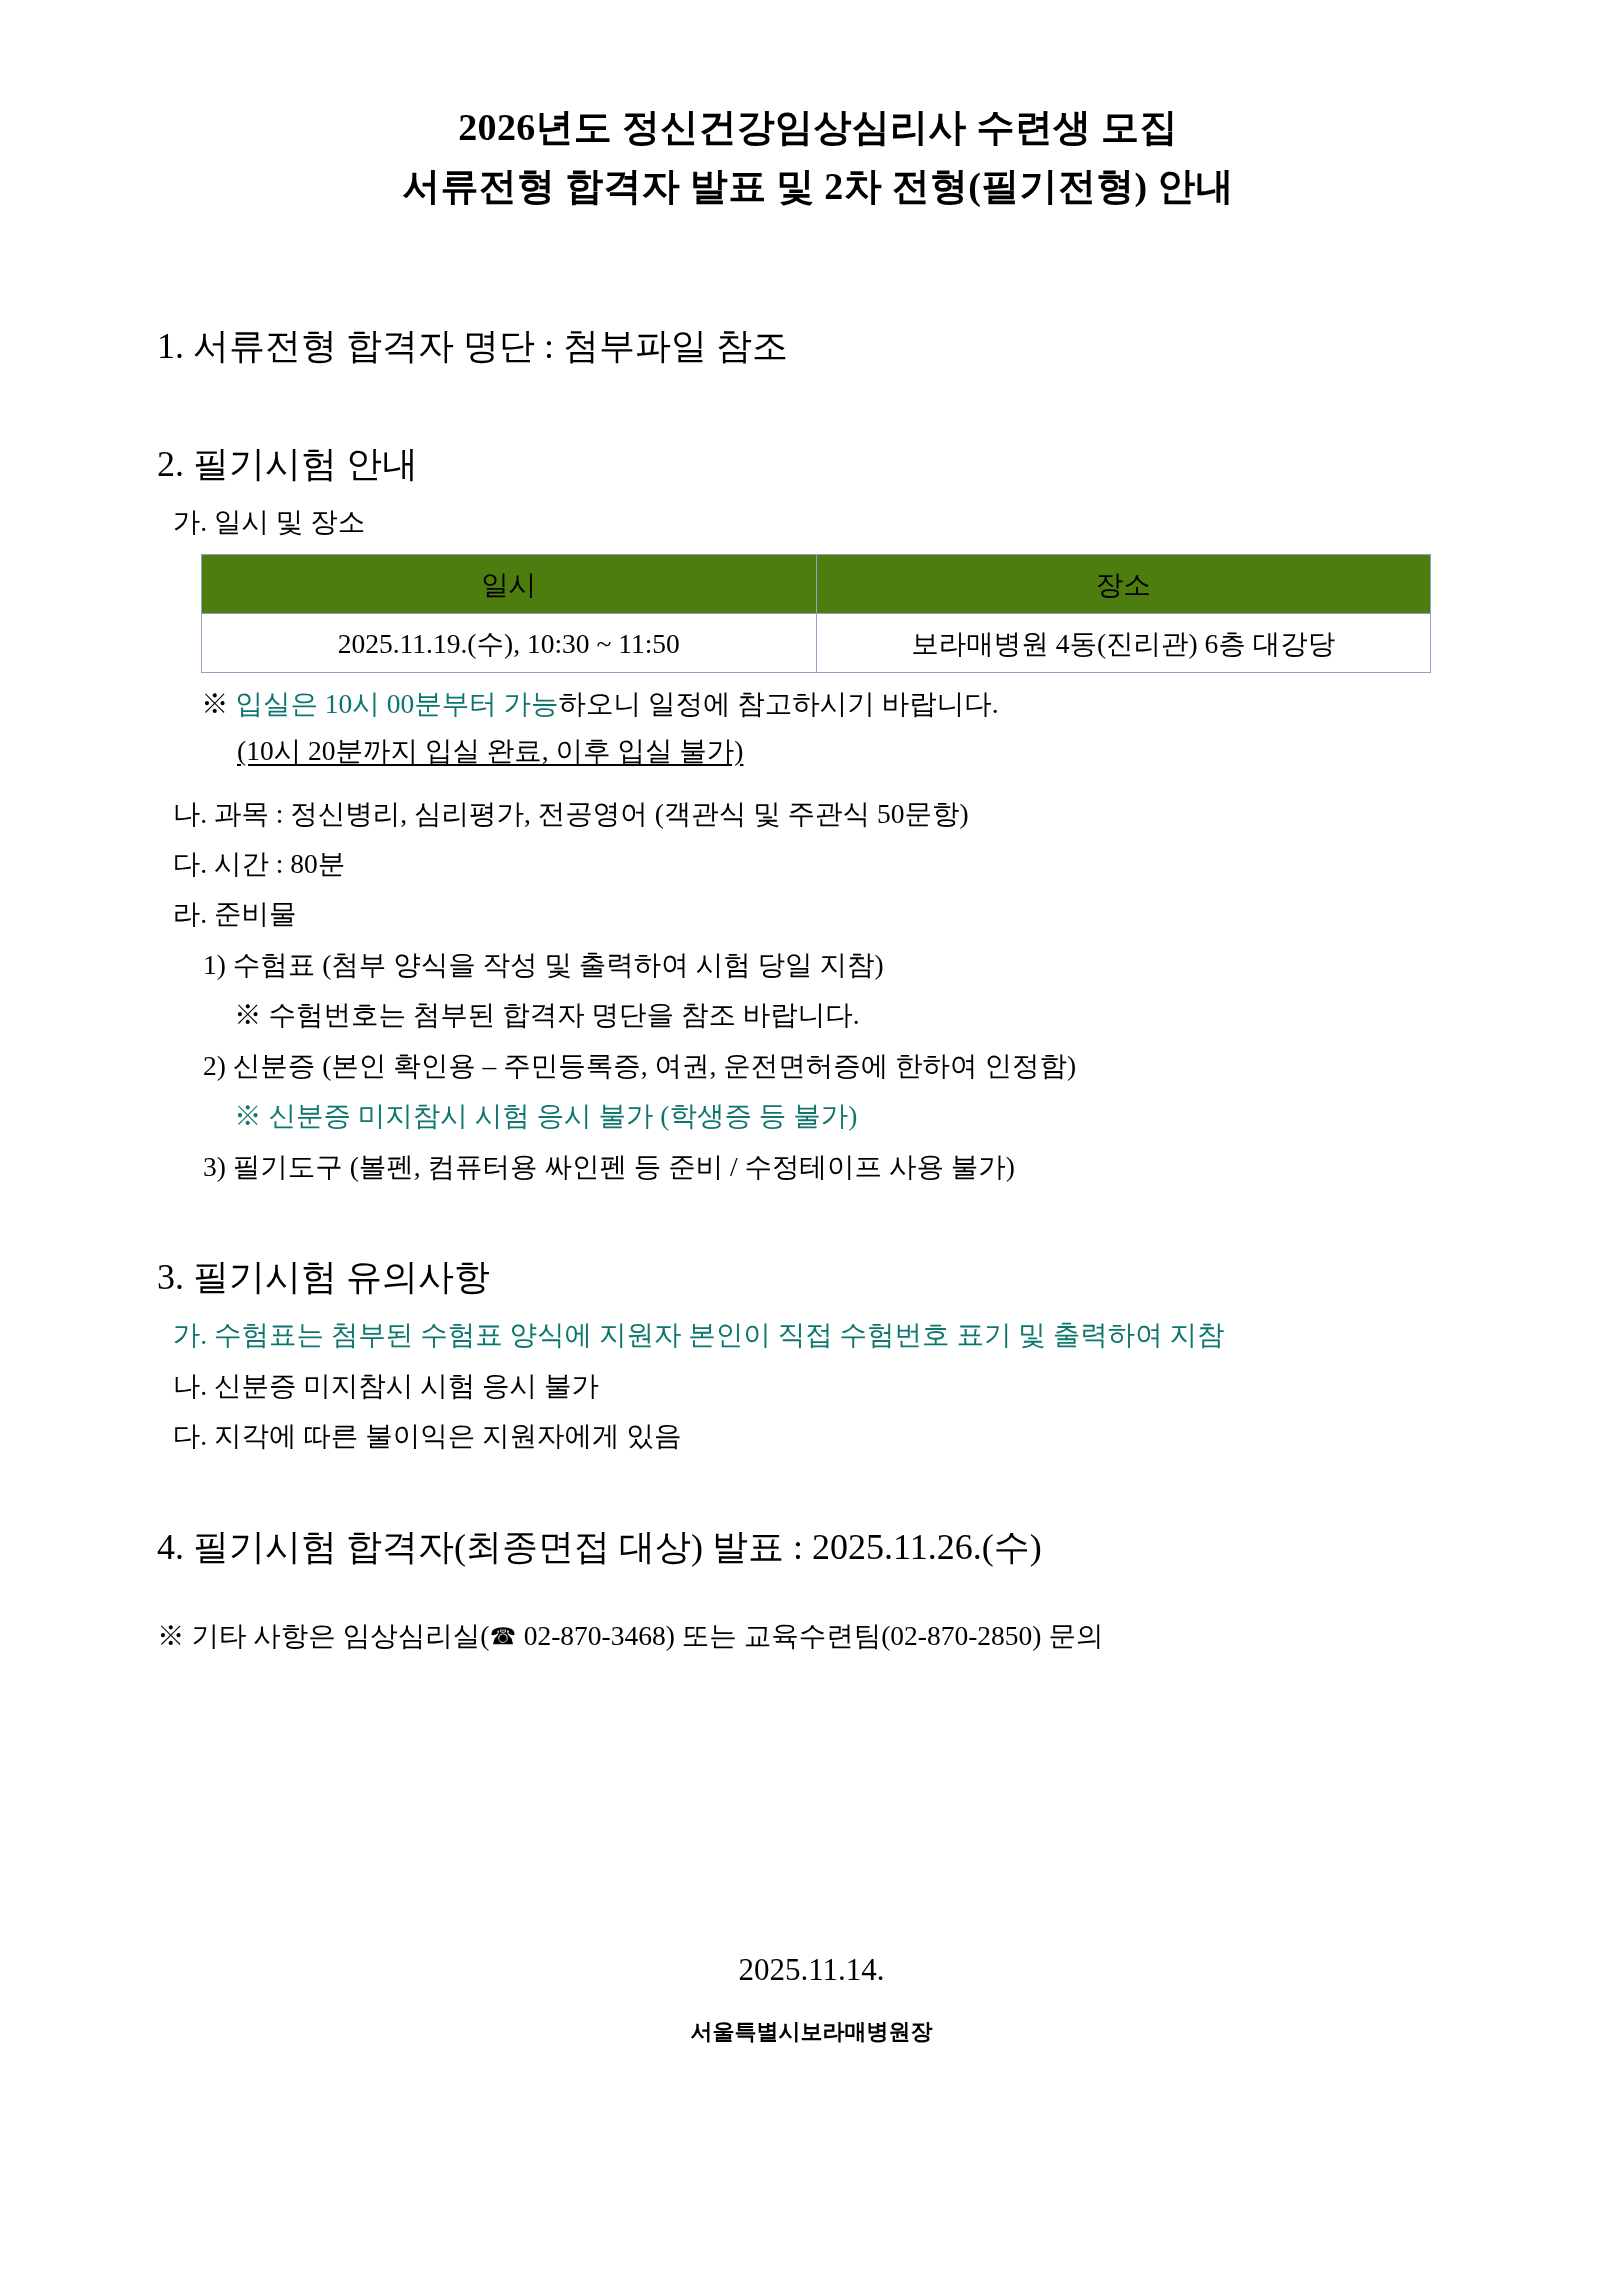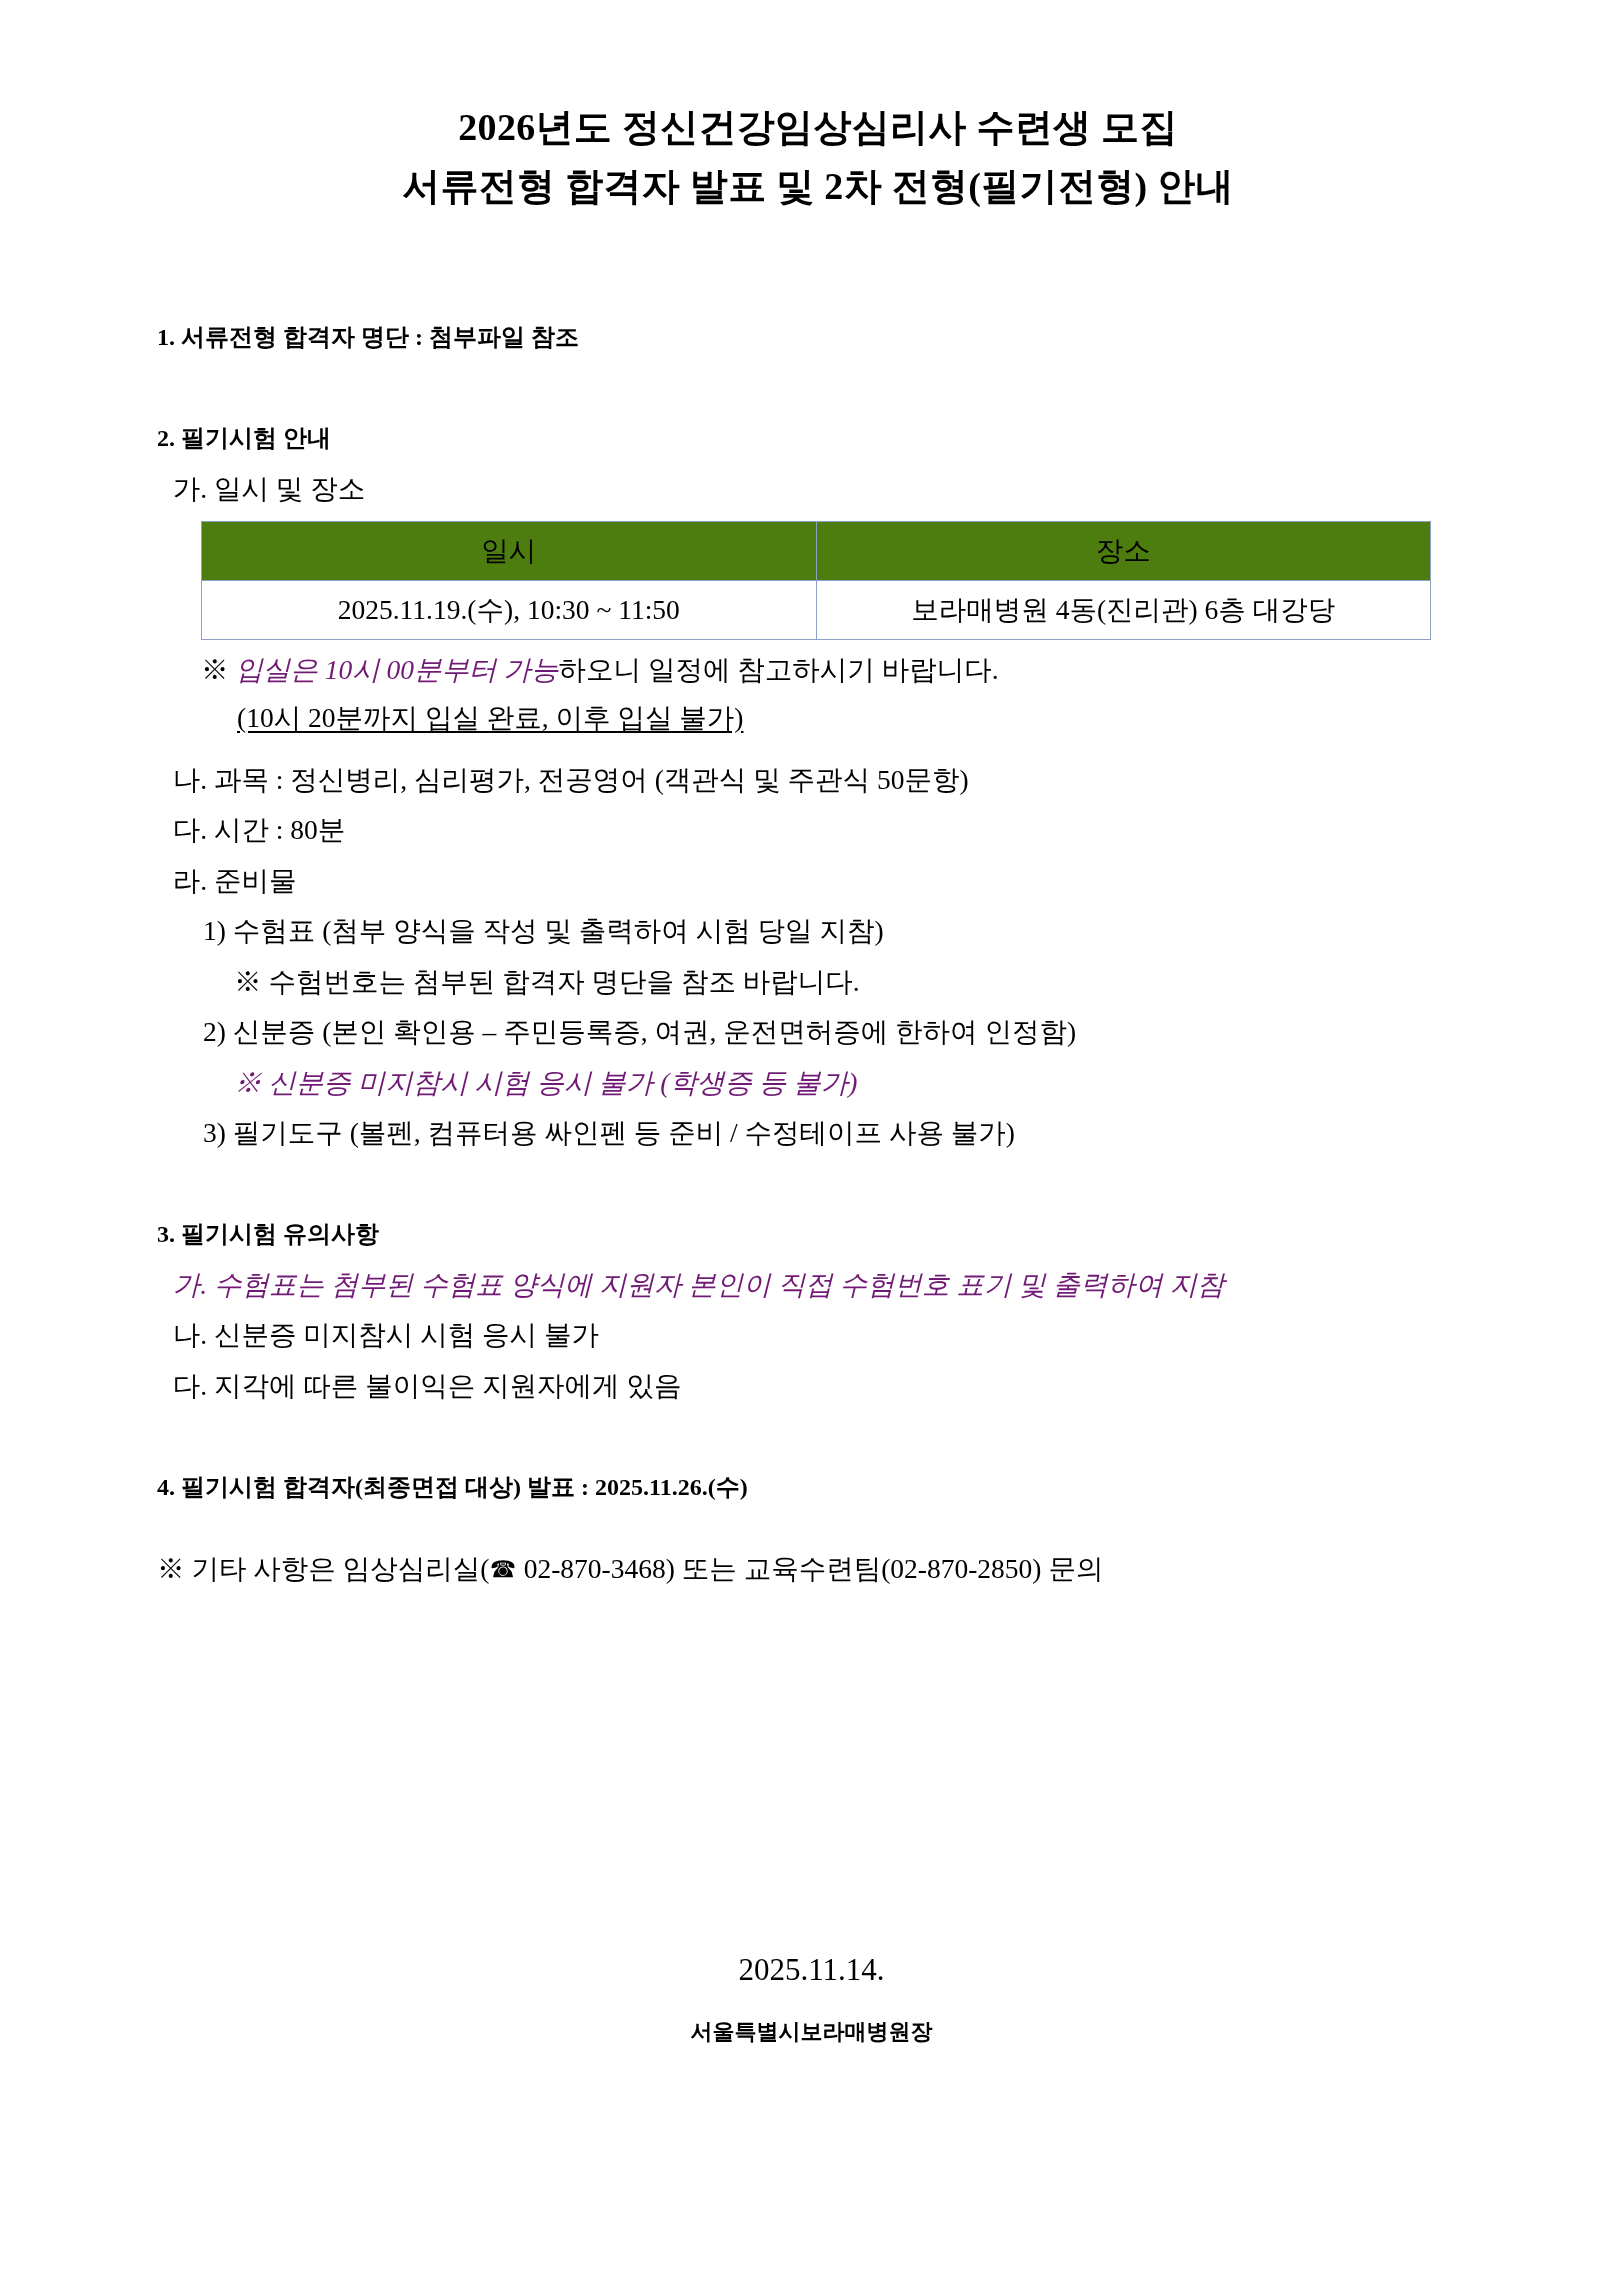--- a/index.html
+++ b/index.html
@@ -37,44 +37,43 @@
   .title-line {
     font-size: 38px;
     font-weight: bold;
     letter-spacing: 0.3px;
     line-height: 1.55;
     white-space: nowrap;
   }
 
   
   .section-heading {
-    font-size: 24px;
-    font-weight: bold;
+    font-size: 36px;
+    font-weight: normal;
     margin: 0 0 11.8px 0;
     line-height: 1.4;
   }
   .gap-lg { height: 56px; }
   .gap-md { height: 31px; }
   .gap-sm { height: 14.4px; }
 
   .sub-item {
     font-size: 27.5px;
     line-height: 1.5;
     margin: 0 0 9.2px 0;
     padding-left: 15.7px;
   }
   .sub-item.indent2 {
     padding-left: 46px;
   }
   .sub-item.indent3 {
     padding-left: 77px;
   }
   .blue {
-    color: #701a75;
-    font-style: italic;
+    color: #0f766e;
   }
   .underline {
     text-decoration: underline;
     text-underline-offset: 3.9px;
   }
 
   
   .table-wrap {
     margin: 11.8px 0 9.2px 44px;
     width: 1230px;

